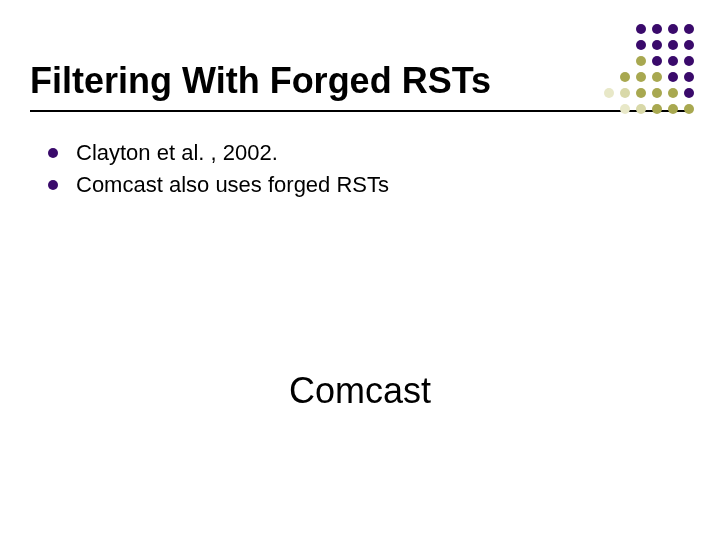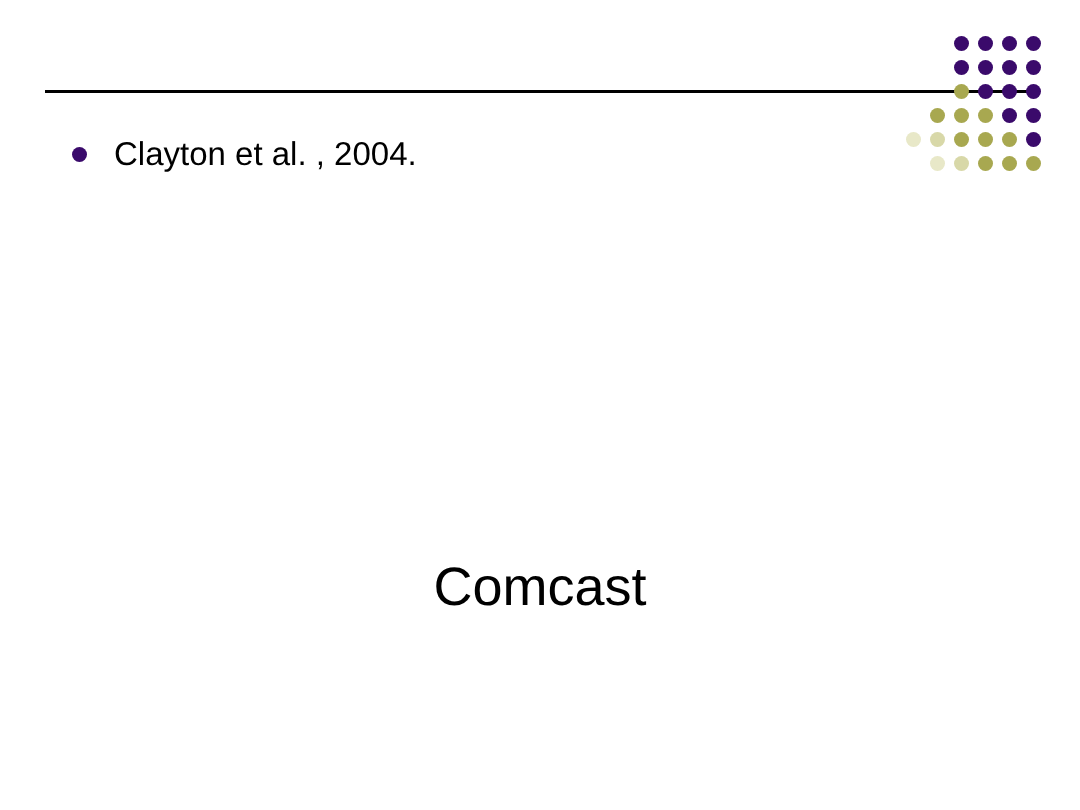--- a/index.html
+++ b/index.html
@@ -116,21 +116,23 @@
       <span class="dot d-olive"></span>
       <span class="dot d-purple"></span>
     <span class="dot d-empty"></span>
       <span class="dot d-fade2"></span>
       <span class="dot d-fade1"></span>
       <span class="dot d-olive"></span>
       <span class="dot d-olive"></span>
       <span class="dot d-olive"></span>
   </div>
 
+  <h1 class="title">Filtering With Forged RSTs</h1>
   <div class="underline"></div>
 
   <ul class="bullets">
-    <li><span>Clayton et al. , 2004.</span></li>
+    <li><span>Clayton et al. , 2002.</span></li>
+    <li><span>Comcast also uses forged RSTs</span></li>
   </ul>
 
   <div class="example">Comcast</div>
 
 </div>
 
 </body></html>

